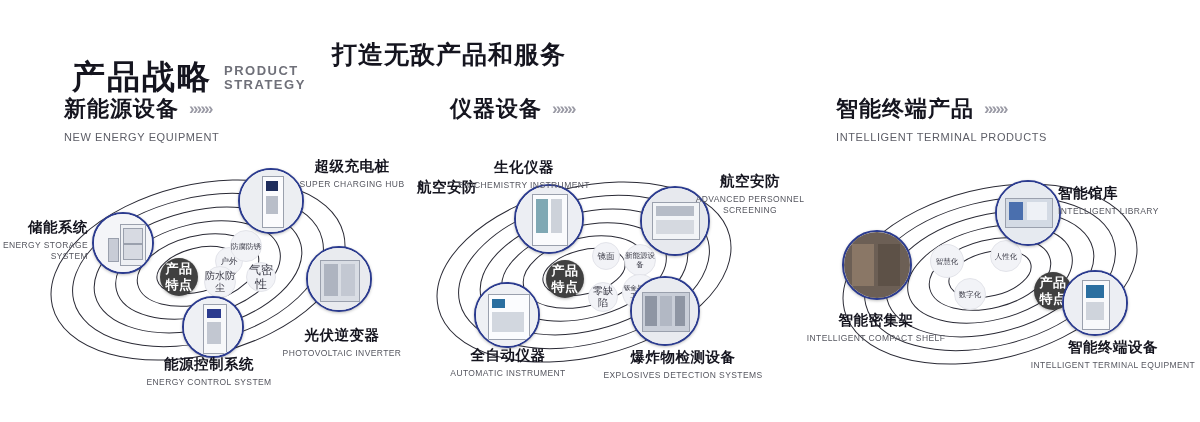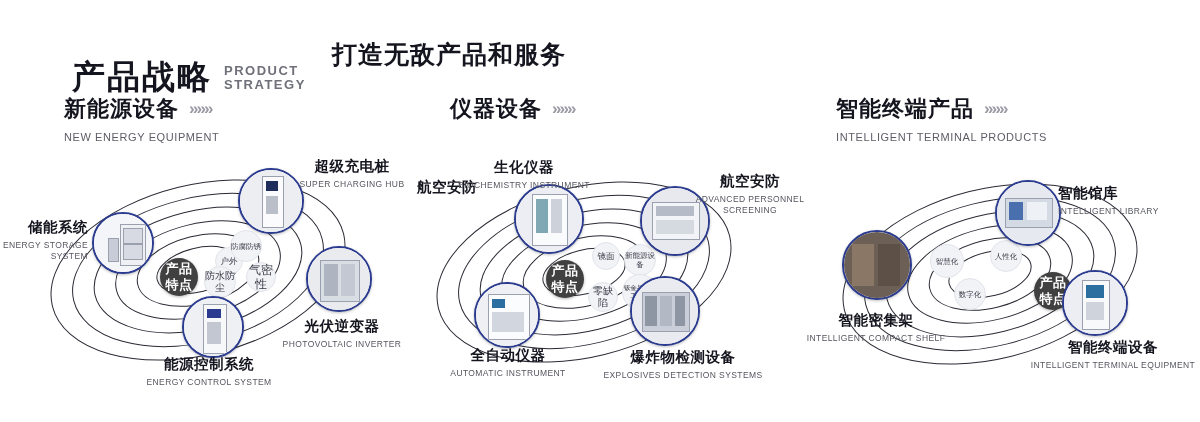--- a/index.html
+++ b/index.html
@@ -170,21 +170,21 @@
     <div class="en">SUPER CHARGING HUB</div>
   </div>
 
   <div class="node" style="left:306px;top:96px;width:62px;height:62px;">
     <div class="ph" style="background:#e9ebef;">
       <div class="boxl" style="left:12px;top:12px;width:38px;height:40px;border:1px solid #9aa0ad;background:#d9dde4;"></div>
       <div class="boxd" style="left:16px;top:16px;width:14px;height:32px;background:#aeb4c0;"></div>
       <div class="boxd" style="left:33px;top:16px;width:14px;height:32px;background:#c3c8d2;"></div>
     </div>
   </div>
-  <div class="lbl center" style="left:282px;top:167px;width:120px;">
+  <div class="lbl center" style="left:282px;top:176px;width:120px;">
     <div class="cn">光伏逆变器</div>
     <div class="en">PHOTOVOLTAIC INVERTER</div>
   </div>
 
   <div class="node" style="left:182px;top:146px;width:58px;height:58px;">
     <div class="ph" style="background:#eef0f4;">
       <div class="boxl" style="left:19px;top:6px;width:22px;height:48px;border:1px solid #9aa0ad;background:#f7f8fa;"></div>
       <div class="scr" style="left:23px;top:11px;width:14px;height:9px;background:#2b3b8f;"></div>
       <div class="boxd" style="left:23px;top:24px;width:14px;height:22px;background:#c2c7d1;"></div>
     </div>

